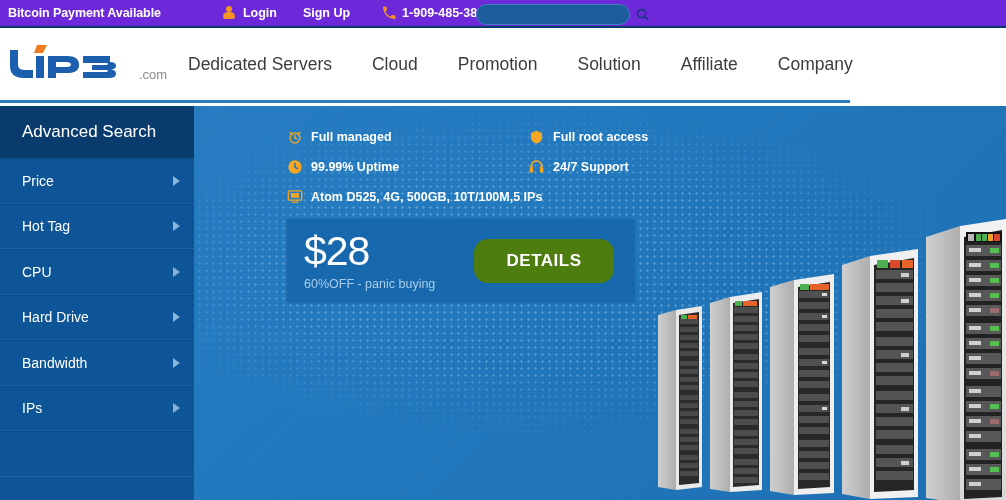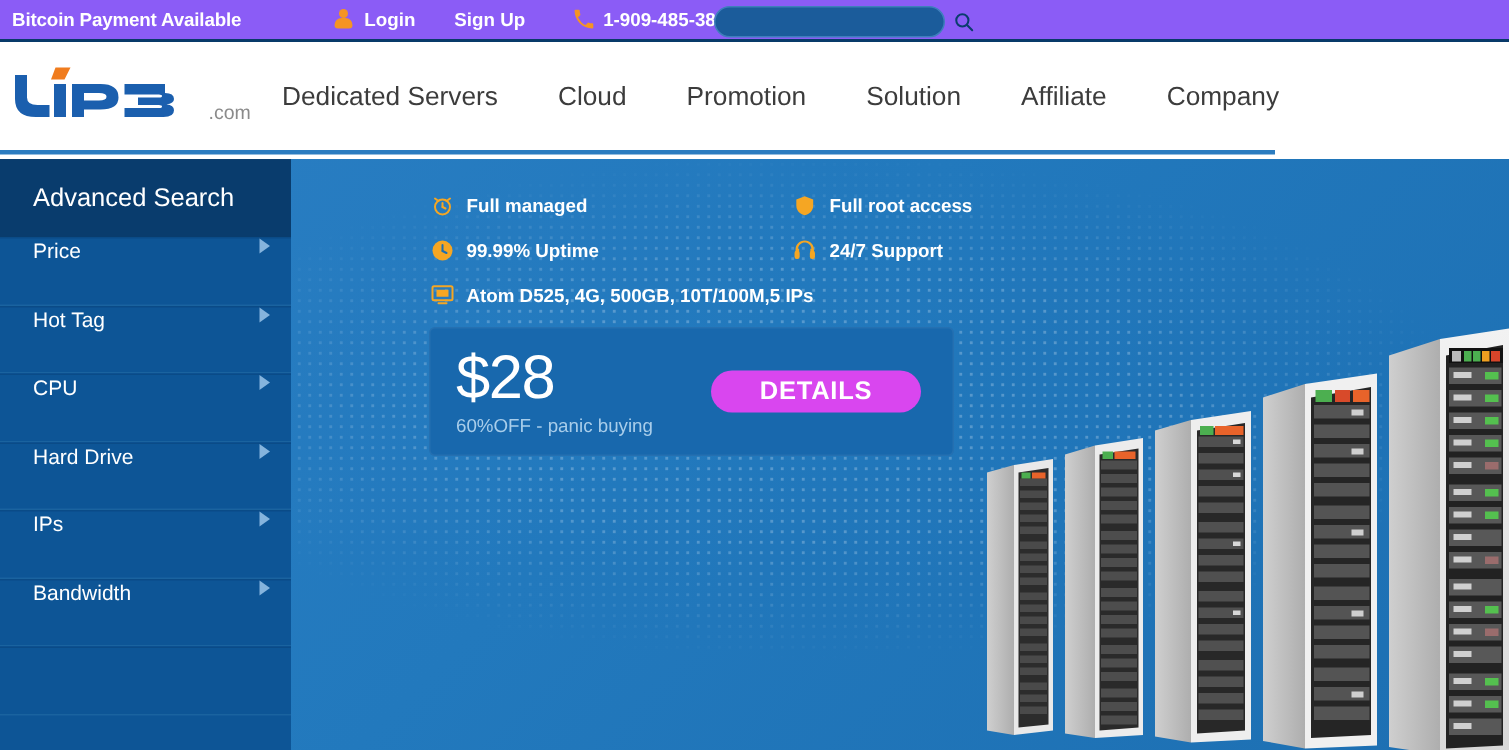--- a/index.html
+++ b/index.html
@@ -19,21 +19,21 @@
     height: 500px;
     overflow: hidden;
   }
 
   
   .topbar {
     position: absolute;
     top: 0; left: 0;
     width: 1006px;
     height: 28px;
-    background: #8b5cf6;
+    background: #6d28d9;
     border-bottom: 2px solid #083a69;
     display: flex;
     align-items: center;
     padding-left: 8px;
   }
 
   .topbar-promo {
     color: #ffffff;
     font-size: 12.5px;
     font-weight: bold;
@@ -204,20 +204,21 @@
     background: #093c6d;
     display: flex;
     align-items: center;
     padding-left: 22px;
     color: #ffffff;
     font-size: 17px;
   }
   .sb-item {
     height: 45.5px;
     display: flex;
+    align-items: center;
     padding: 0 14px 0 22px;
     color: #ffffff;
     font-size: 14px;
     border-bottom: 1px solid #1a639f;
     border-top: 1px solid #0a4b87;
     cursor: pointer;
     background: #0d5596;
   }
   .sb-label { flex: 1; }
   .sb-arrow {
@@ -294,22 +295,22 @@
     letter-spacing: -1px;
   }
   .price-sub {
     color: #a8cdea;
     font-size: 12.5px;
     margin-top: 5px;
     white-space: nowrap;
   }
   .details-btn {
     width: 140px;
-    height: 28px;
-    background: #d946ef;
+    height: 44px;
+    background: #4d7c0f;
     border: none;
     border-radius: 14px;
     color: #ffffff;
     font-size: 17px;
     font-weight: bold;
     letter-spacing: 0.5px;
     cursor: pointer;
     font-family: "Liberation Sans", sans-serif;
   }
 
@@ -617,25 +618,25 @@
     </div>
     <div class="sb-item">
       <span class="sb-label">CPU</span>
       <span class="sb-arrow"></span>
     </div>
     <div class="sb-item">
       <span class="sb-label">Hard Drive</span>
       <span class="sb-arrow"></span>
     </div>
     <div class="sb-item">
+      <span class="sb-label">Bandwidth</span>
+      <span class="sb-arrow"></span>
+    </div>
+    <div class="sb-item">
       <span class="sb-label">IPs</span>
-      <span class="sb-arrow"></span>
-    </div>
-    <div class="sb-item">
-      <span class="sb-label">Bandwidth</span>
       <span class="sb-arrow"></span>
     </div>
     <div class="sb-item">
       <span class="sb-label"></span>
     </div>
   </div>
 
   <div class="hero-content">
 
     <div class="features">

